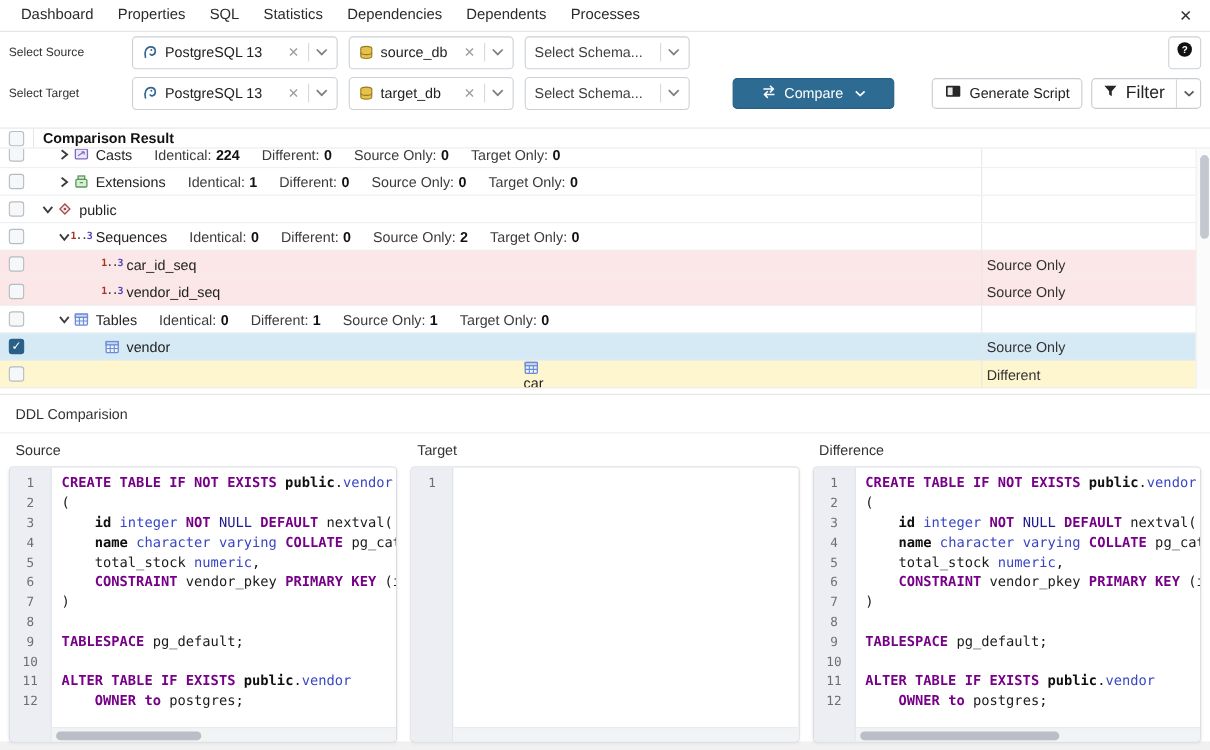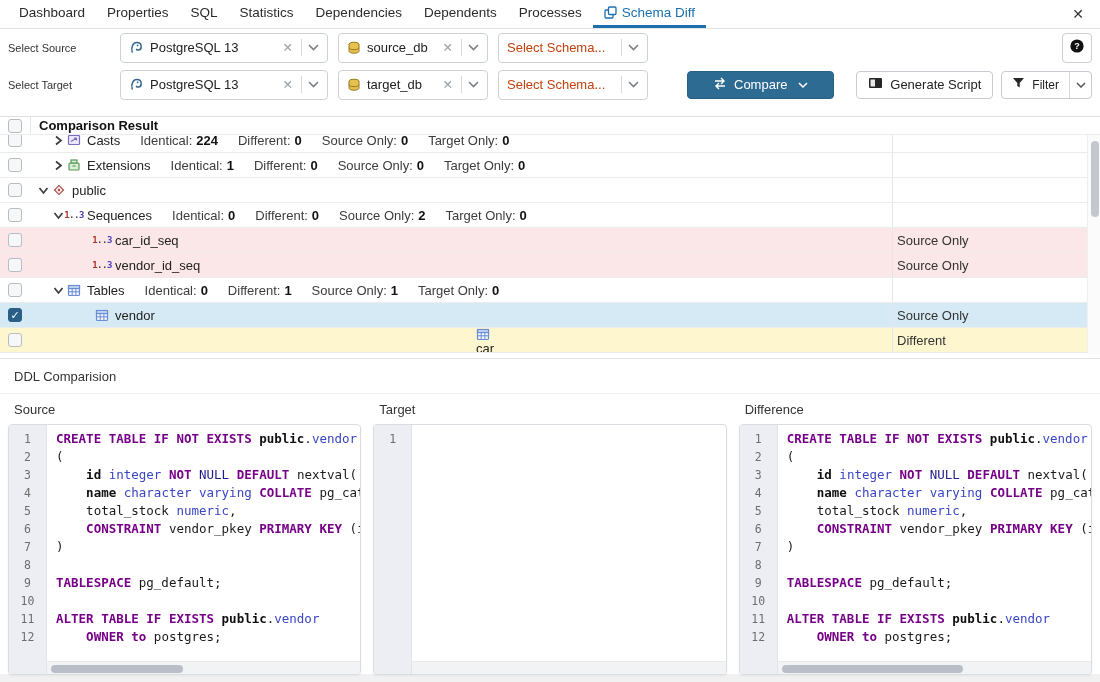--- a/index.html
+++ b/index.html
@@ -13,36 +13,36 @@
   .tab.active { color:#1b6faf; border-bottom-color:#1b6faf; font-weight:500; }
   .tab .ticon { display:inline-flex; }
   .tab-close { position:absolute; right:12px; top:4px; font-size:14px; color:#333; width:20px; height:20px; display:flex; align-items:center; justify-content:center; }
 
   
   .selrow { display:flex; align-items:center; height:37px; padding:0 8px; position:relative; }
   .selrow .rlabel { width:112px; font-size:11px; color:#333; }
   .sel { display:flex; align-items:center; height:30px; background:#fff; border:1px solid #ccd1d6; border-radius:4px; padding:0 8px; margin-right:10px; font-size:13px; }
   .sel .sicon { display:inline-flex; margin-right:6px; }
   .sel .sval { flex:1; color:#222; white-space:nowrap; overflow:hidden; }
-  .sel .sval.placeholder { color:#c2410c; }
+  .sel .sval.placeholder { color:#404040; }
   .sel .sclear { color:#9aa0a6; font-size:12.5px; padding:0 6px; }
   .sel .sdiv { border-left:1px solid #d9d9d9; height:17px; margin:0 6px 0 2px; }
-  .sel.server { width:208px; }
+  .sel.server { width:187px; }
   .sel.db { width:150px; }
   .sel.schema { width:150px; }
   .chev { display:inline-flex; }
 
   .help-btn { position:absolute; right:8px; width:30px; height:30px; border:1px solid #ccd1d6; border-radius:4px; background:#fff; display:flex; align-items:center; justify-content:center; }
 
   .btn-compare { display:flex; align-items:center; gap:7px; height:28px; margin-left:29px; padding:0 25px; background:#2e6b93; border:1px solid #27master5f85; border:1px solid #275f85; border-radius:4px; color:#fff; font-size:13px; font-weight:500; }
   .btn-compare .caret { margin-left:4px; display:inline-flex; }
   .spacer { flex:1; }
   .btn-light { display:flex; align-items:center; gap:7px; height:28px; padding:0 11px; background:#fff; border:1px solid #c7ccd2; border-radius:4px; font-size:13px; color:#222; margin-left:8px; }
   .btn-split { display:flex; align-items:stretch; height:28px; border:1px solid #c7ccd2; border-radius:4px; overflow:hidden; margin-left:8px; background:#fff; }
-  .btn-split .main { display:flex; align-items:center; gap:7px; padding:0 10px; font-size:12px; color:#222; }
+  .btn-split .main { display:flex; align-items:center; gap:7px; padding:0 10px; font-size:16px; color:#222; }
   .btn-split .caret-seg { display:flex; align-items:center; justify-content:center; width:22px; border-left:1px solid #d4d8dc; }
 
   
   .grid { margin-top:13px; border-top:1px solid #e0e0e0; }
   .ghead { display:flex; height:18px; align-items:center; font-size:13px; font-weight:600; color:#111; border-bottom:1px solid #ececec; background:#fff; position:relative; z-index:2; }
   .col-cb { width:30px; display:flex; justify-content:center; flex:none; }
   .col-obj { flex:1; padding-left:6px; }
   .col-res { width:194px; flex:none; padding-left:8px; border-left:1px solid #e6e6e6; align-self:stretch; display:flex; align-items:center; }
   .col-scroll { width:14px; flex:none; align-self:stretch; }
   .gbody { height:219px; overflow:hidden; position:relative; }
@@ -108,29 +108,20 @@
       </div>
       <div class="tab">
         <span>Dependencies</span>
       </div>
       <div class="tab">
         <span>Dependents</span>
       </div>
       <div class="tab">
         <span>Processes</span>
       </div>
-      <div class="tab active">
-        <span class="ticon">
-          <svg width="13" height="13" viewBox="0 0 13 13">
-            <rect x="1" y="4" width="8" height="8" rx="1" fill="none" stroke="#1b6faf" stroke-width="1.3"></rect>
-            <rect x="4.5" y="1" width="7.5" height="7.5" rx="1" fill="#fff" stroke="#1b6faf" stroke-width="1.3"></rect>
-          </svg>
-        </span>
-        <span>Schema Diff</span>
-      </div>
       <span class="tab-close">✕</span>
   </nav>
 
   <div class="selrow">
     <div class="rlabel">Select Source</div>
     <div class="sel server">
       <span class="sicon">
         <svg width="15" height="15" viewBox="0 0 15 15">
             <path d="M3.2 12 C1.8 7 4.2 2.6 7.8 2.6 c2.9 0 4.4 1.9 4.4 4.1 0 1.8-1.1 3.2-2.8 3.4 -0.9 0.1-1.6-0.2-1.9-0.8" fill="none" stroke="#336791" stroke-width="1.5" stroke-linecap="round"></path>
             <circle cx="8.6" cy="5.4" r="0.9" fill="#336791"></circle>

